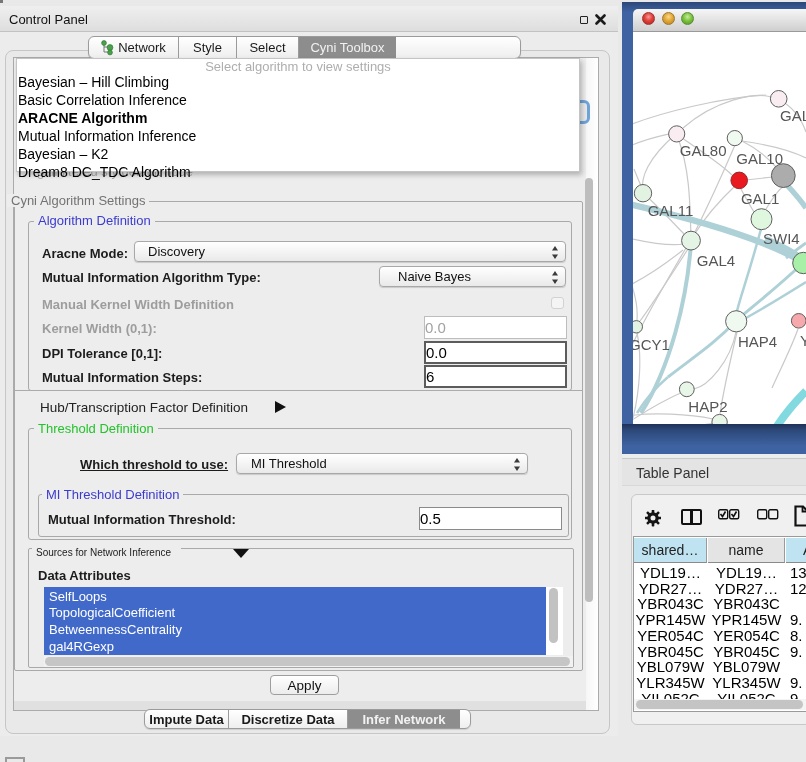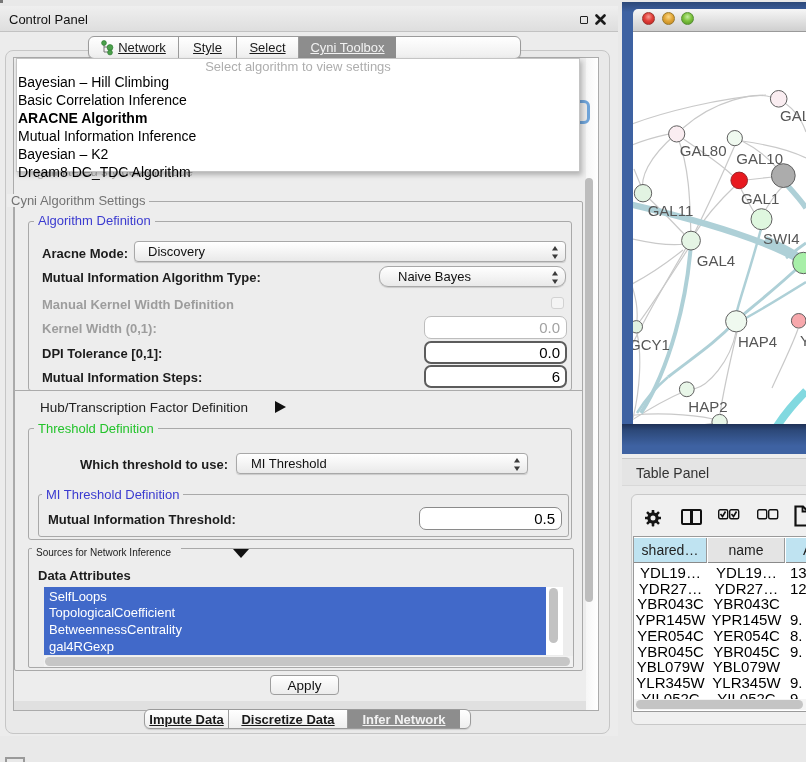--- a/index.html
+++ b/index.html
@@ -3,23 +3,23 @@
 <meta charset="utf-8">
 <style>
 * { margin:0; padding:0; box-sizing:border-box; }
 html,body { width:806px; height:762px; background:#e9e9e9; font-family:"Liberation Sans", sans-serif; overflow:hidden; }
 .abs { position:absolute; }
 .grp { position:absolute; border:1px solid #a9a9a9; border-radius:3px; }
 .leg { position:absolute; background:#ededed; padding:0 4px; font-size:13px; line-height:13px; }
 .lbl { position:absolute; font-size:13px; font-weight:bold; color:#1c1c1c; white-space:nowrap; }
 .combo { position:absolute; background:linear-gradient(#ffffff,#f2f2f2 60%,#e9e9e9); border:1px solid #a8a8a8; border-radius:4px; box-shadow:0 1px 1px rgba(0,0,0,0.15); font-size:13px; color:#111; }
 .combo .ct { position:absolute; left:13px; top:2px; }
-.fld { position:absolute; background:#fff; font-size:15px; text-align:right;border-radius:7px; }
+.fld { position:absolute; background:#fff; font-size:15px; text-align:left; }
 .seg { position:absolute; display:flex; border:1px solid #9b9b9b; border-radius:6px; background:linear-gradient(#ffffff,#eeeeee); overflow:hidden; box-shadow:0 1px 1px rgba(0,0,0,0.12); }
-.seg div { font-size:13px; color:#1a1a1a; text-align:center; border-right:1px solid #9b9b9b; display:flex; align-items:center; justify-content:center;text-decoration:underline; }
+.seg div { font-size:13px; color:#1a1a1a; text-align:center; border-right:1px solid #9b9b9b; display:flex; align-items:center; justify-content:center; }
 .seg div:last-child { border-right:none; }
 .seg .sel { background:#8d8d8d; color:#f2f2f2; }
 </style>
 </head>
 <body>
 
 <div class="abs" style="left:0;top:0;width:3px;height:3px;background:#777;"></div>
 <div class="abs" style="left:0;top:6px;width:618px;height:730px;background:#ececec;"></div>
 <div class="abs" style="left:0;top:6px;width:618px;height:26px;background:linear-gradient(#efefef,#dedede);border-bottom:1px solid #c2c2c2;"></div>
 <div class="abs" style="left:9px;top:12px;font-size:13px;color:#111;">Control Panel</div>
@@ -71,21 +71,21 @@
 
 <div class="lbl" style="left:42px;top:246px;">Aracne Mode:</div>
 <div class="combo" style="left:134px;top:241px;width:432px;height:21px;">
     <span class="ct">Discovery</span>
   <svg class="abs" style="right:6px;top:4px;" width="8" height="13" viewBox="0 0 8 13">
       <path d="M4 0 L7 4.5 L1 4.5 Z" fill="#3a3a3a"></path>
       <path d="M4 13 L1 8.5 L7 8.5 Z" fill="#3a3a3a"></path>
     </svg>
 </div>
 <div class="lbl" style="left:42px;top:270px;">Mutual Information Algorithm Type:</div>
-<div class="combo" style="left:379px;top:266px;width:187px;height:21px;border-radius:9px;">
+<div class="combo" style="left:379px;top:266px;width:187px;height:21px;">
     <span class="ct" style="left:18px;">Naive Bayes</span>
   <svg class="abs" style="right:6px;top:4px;" width="8" height="13" viewBox="0 0 8 13">
       <path d="M4 0 L7 4.5 L1 4.5 Z" fill="#3a3a3a"></path>
       <path d="M4 13 L1 8.5 L7 8.5 Z" fill="#3a3a3a"></path>
     </svg>
 </div>
 <div class="lbl" style="left:42px;top:297px;color:#9d9d9d;">Manual Kernel Width Definition</div>
 <div class="abs" style="left:551px;top:297px;width:13px;height:12px;background:#f4f4f4;border:1px solid #d2d2d2;border-radius:3px;"></div>
 <div class="lbl" style="left:42px;top:321px;color:#9d9d9d;">Kernel Width (0,1):</div>
 <div class="fld" style="left:424px;top:316px;width:143px;height:23px;border:1px solid #bdbdbd;color:#a2a2a2;padding:2px 6px 0 0;">0.0</div>
@@ -94,21 +94,21 @@
 <div class="lbl" style="left:42px;top:370px;">Mutual Information Steps:</div>
 <div class="fld" style="left:424px;top:365px;width:143px;height:23px;border:2px solid #5c5c5c;color:#000;padding:1px 5px 0 0;">6</div>
 
 <div class="abs" style="left:14px;top:390px;width:569px;height:1px;background:#ababab;"></div>
 
 <div class="abs" style="left:40px;top:400px;font-size:13.5px;color:#222;">Hub/Transcription Factor Definition</div>
 <div class="abs" style="left:275px;top:401px;width:0;height:0;border-left:11px solid #111;border-top:6.5px solid transparent;border-bottom:6.5px solid transparent;"></div>
 
 <div class="grp" style="left:28px;top:428px;width:544px;height:112px;"></div>
 <div class="leg" style="left:34px;top:422px;color:#23c32b;">Threshold Definition</div>
-<div class="lbl" style="left:80px;top:457px;">Which threshold to use:</div>
+<div class="lbl" style="left:80px;top:457px;text-decoration:underline;">Which threshold to use:</div>
 <div class="combo" style="left:236px;top:453px;width:292px;height:21px;">
     <span class="ct" style="left:14px;">MI Threshold</span>
   <svg class="abs" style="right:6px;top:4px;" width="8" height="13" viewBox="0 0 8 13">
       <path d="M4 0 L7 4.5 L1 4.5 Z" fill="#3a3a3a"></path>
       <path d="M4 13 L1 8.5 L7 8.5 Z" fill="#3a3a3a"></path>
     </svg>
 </div>
 <div class="grp" style="left:38px;top:494px;width:531px;height:43px;"></div>
 <div class="leg" style="left:42px;top:488px;color:#3b3bd0;">MI Threshold Definition</div>
 <div class="lbl" style="left:48px;top:512px;">Mutual Information Threshold:</div>

